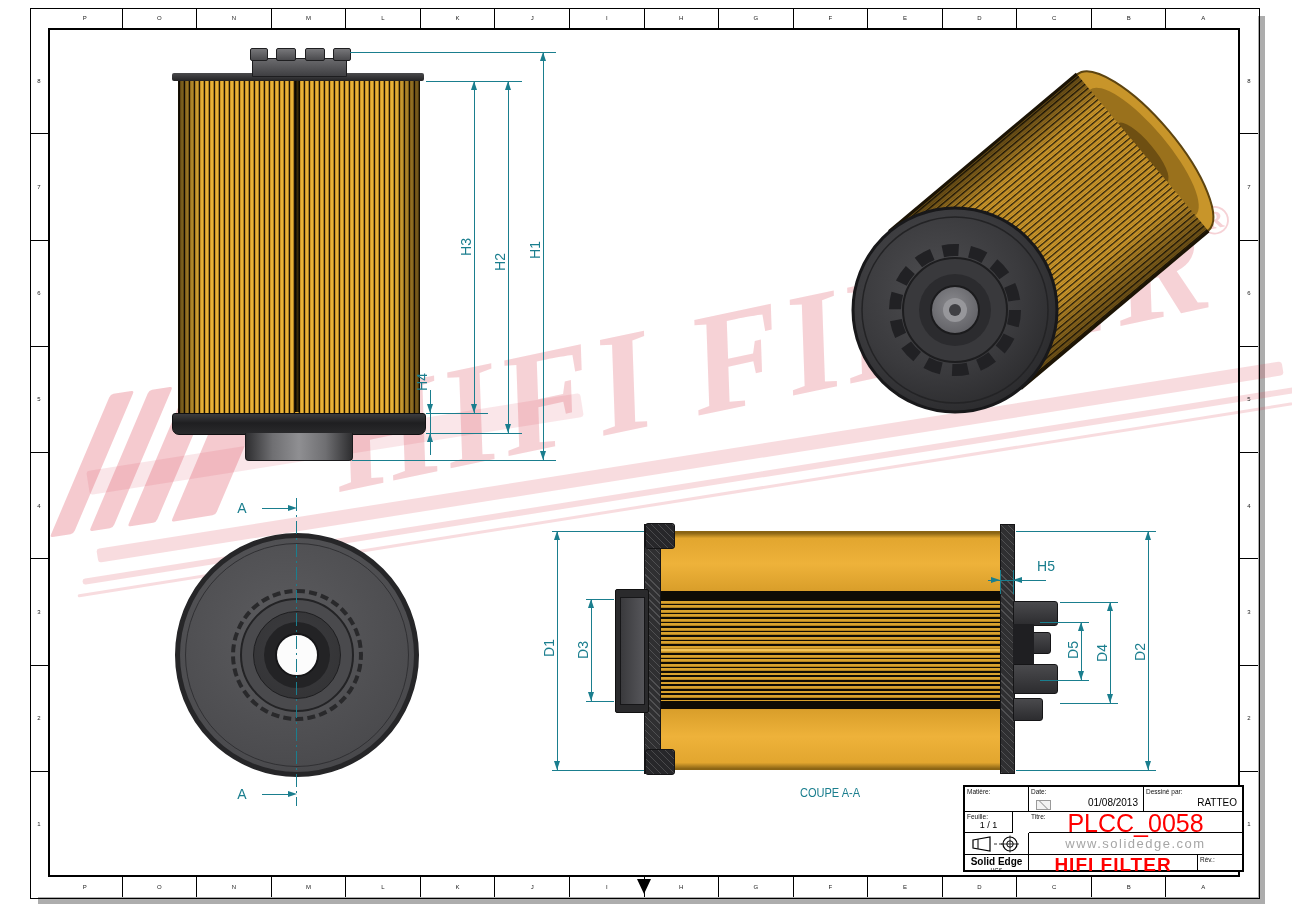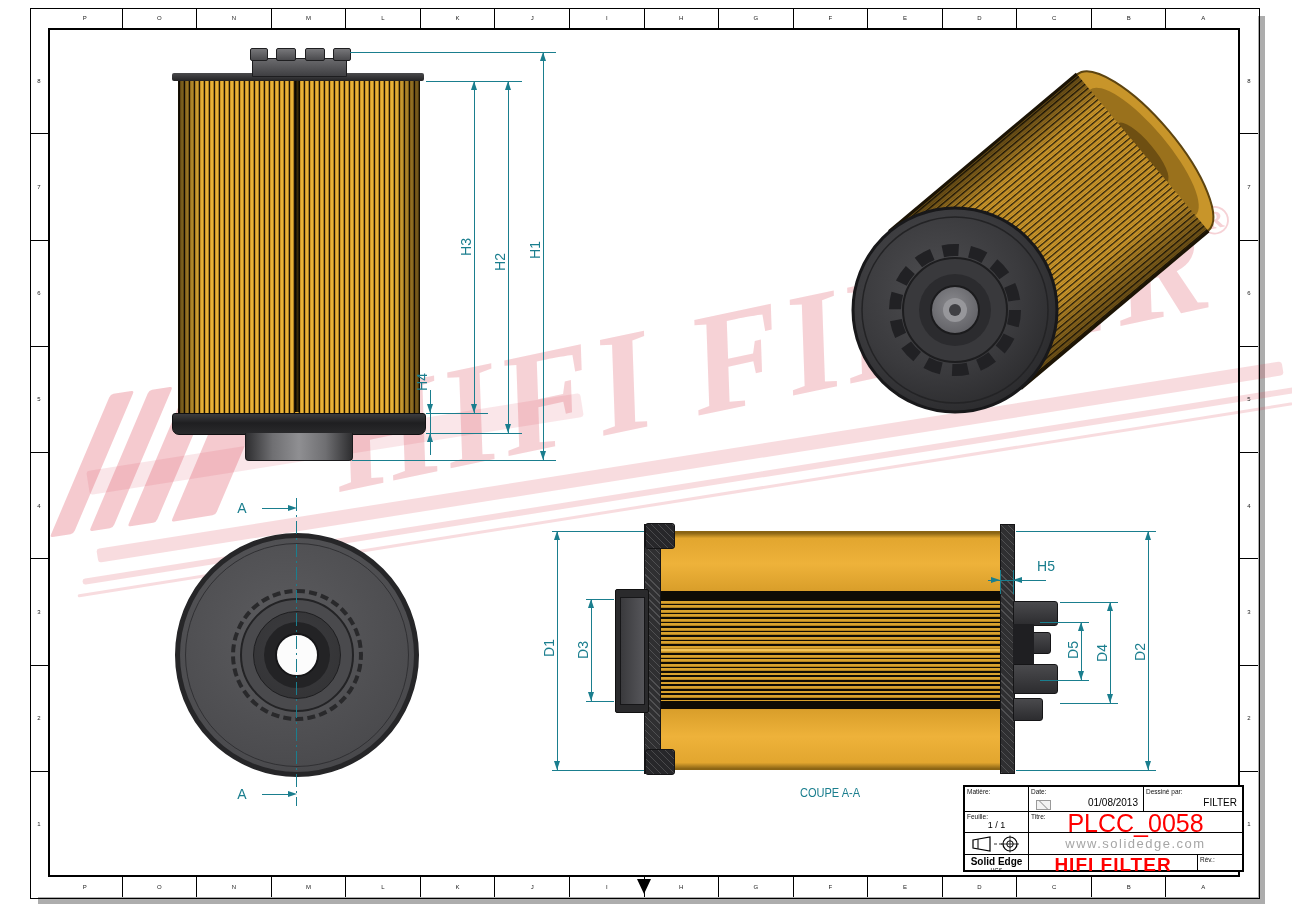--- a/index.html
+++ b/index.html
@@ -291,24 +291,24 @@
     <div class="cell" style="left:0;top:0;width:64px;height:25px;border-right:1px solid;border-bottom:1px solid;">
       <span class="lab">Matière:</span>
     </div>
     <div class="cell" style="left:64px;top:0;width:115px;height:25px;border-right:1px solid;border-bottom:1px solid;">
       <span class="lab">Date:</span>
       <span class="abs" style="left:7px;top:13px;width:13px;height:8px;border:1px solid #999;background:linear-gradient(45deg,transparent 46%,#bbb 46% 54%,transparent 54%),#f2f2f2;"></span>
       <span class="abs" style="right:5px;bottom:3px;font-size:10px;margin-left:21px;">01/08/2013</span>
     </div>
     <div class="cell" style="left:179px;top:0;width:98px;height:25px;border-bottom:1px solid;">
       <span class="lab">Dessiné par:</span>
-      <span class="abs" style="right:5px;bottom:3px;font-size:10px;">FILTER</span>
-    </div>
-
-    <div class="cell" style="left:0;top:25px;width:64px;height:21px;border-right:1px solid;border-bottom:1px solid;">
+      <span class="abs" style="right:5px;bottom:3px;font-size:10px;">RATTEO</span>
+    </div>
+
+    <div class="cell" style="left:0;top:25px;width:48px;height:21px;border-right:1px solid;border-bottom:1px solid;">
       <span class="lab">Feuille:</span>
       <span class="abs" style="left:0;right:0;bottom:2px;text-align:center;font-size:9px;">1 / 1</span>
     </div>
     <div class="cell" style="left:64px;top:25px;width:213px;height:21px;border-bottom:1px solid;">
       <span class="lab">Titre:</span>
       <span class="abs red" style="left:0;right:0;top:-3px;text-align:center;font-size:25px;font-weight:500;">PLCC_0058</span>
     </div>
 
     <div class="cell" style="left:0;top:46px;width:64px;height:22px;border-right:1px solid;border-bottom:1px solid;">
       <svg class="abs" style="left:5px;top:2px;" width="54" height="18" viewBox="0 0 54 18">

